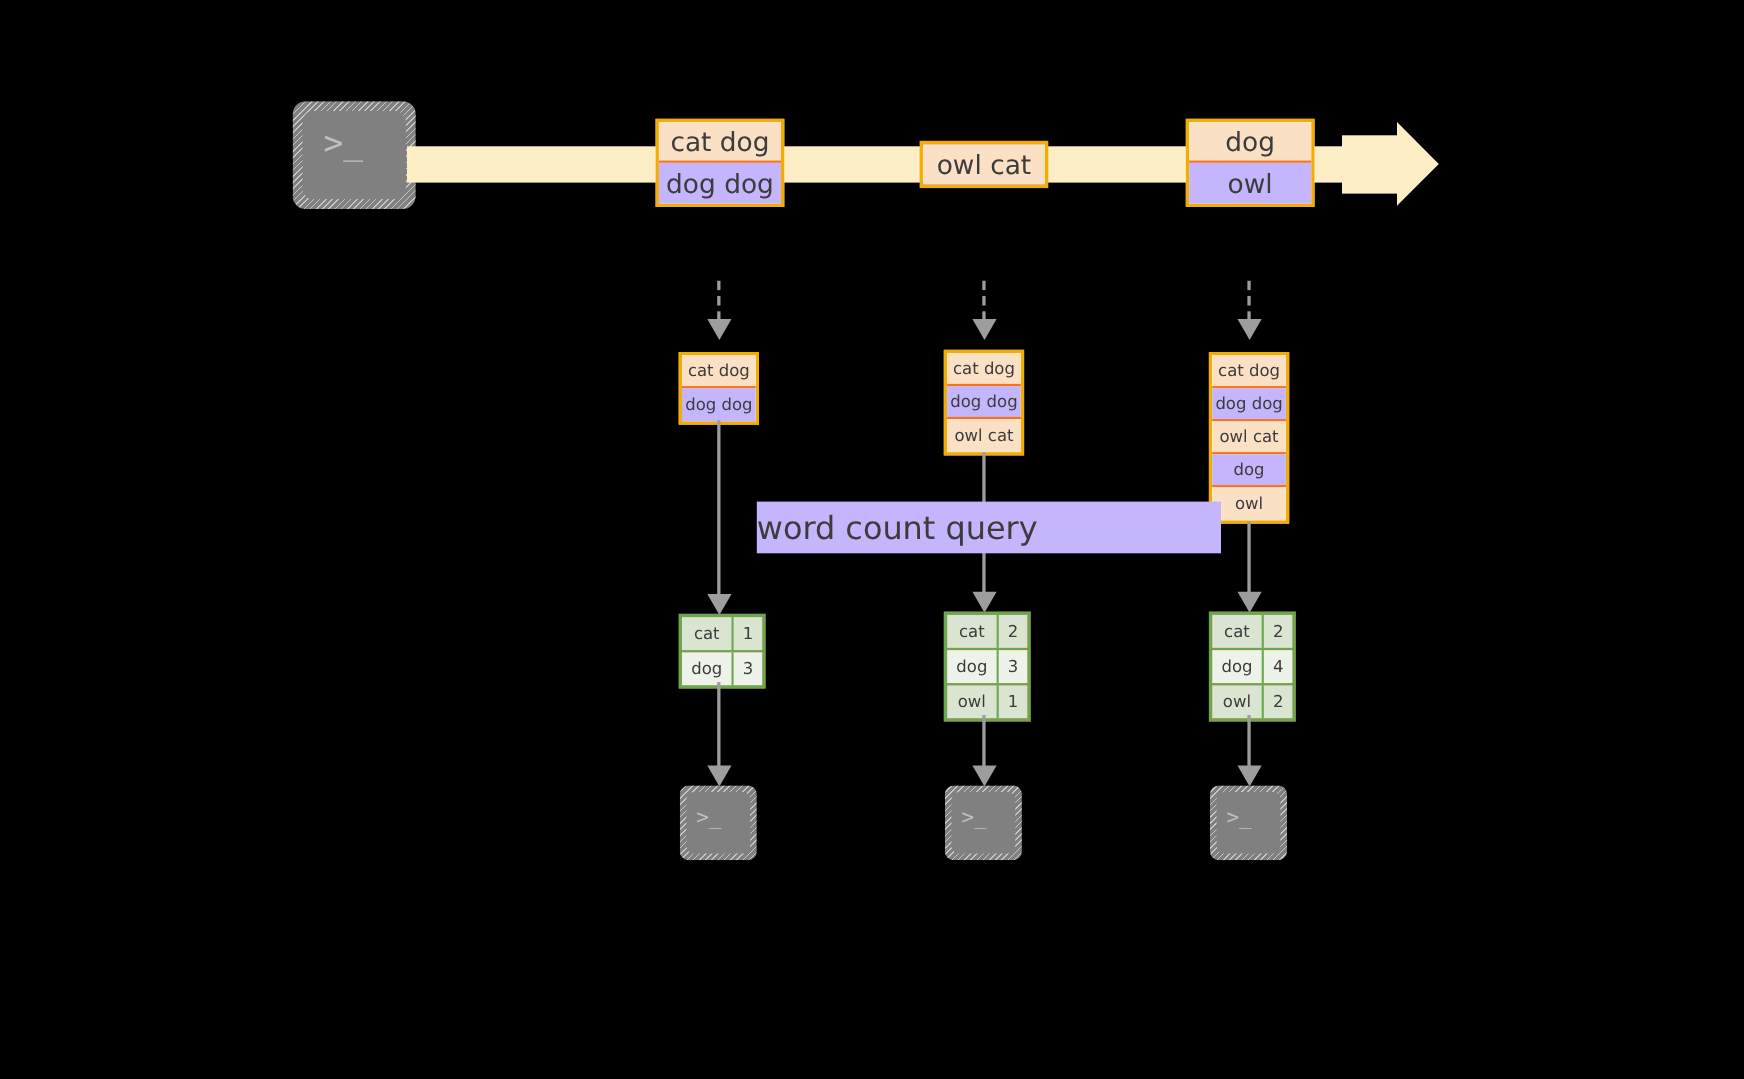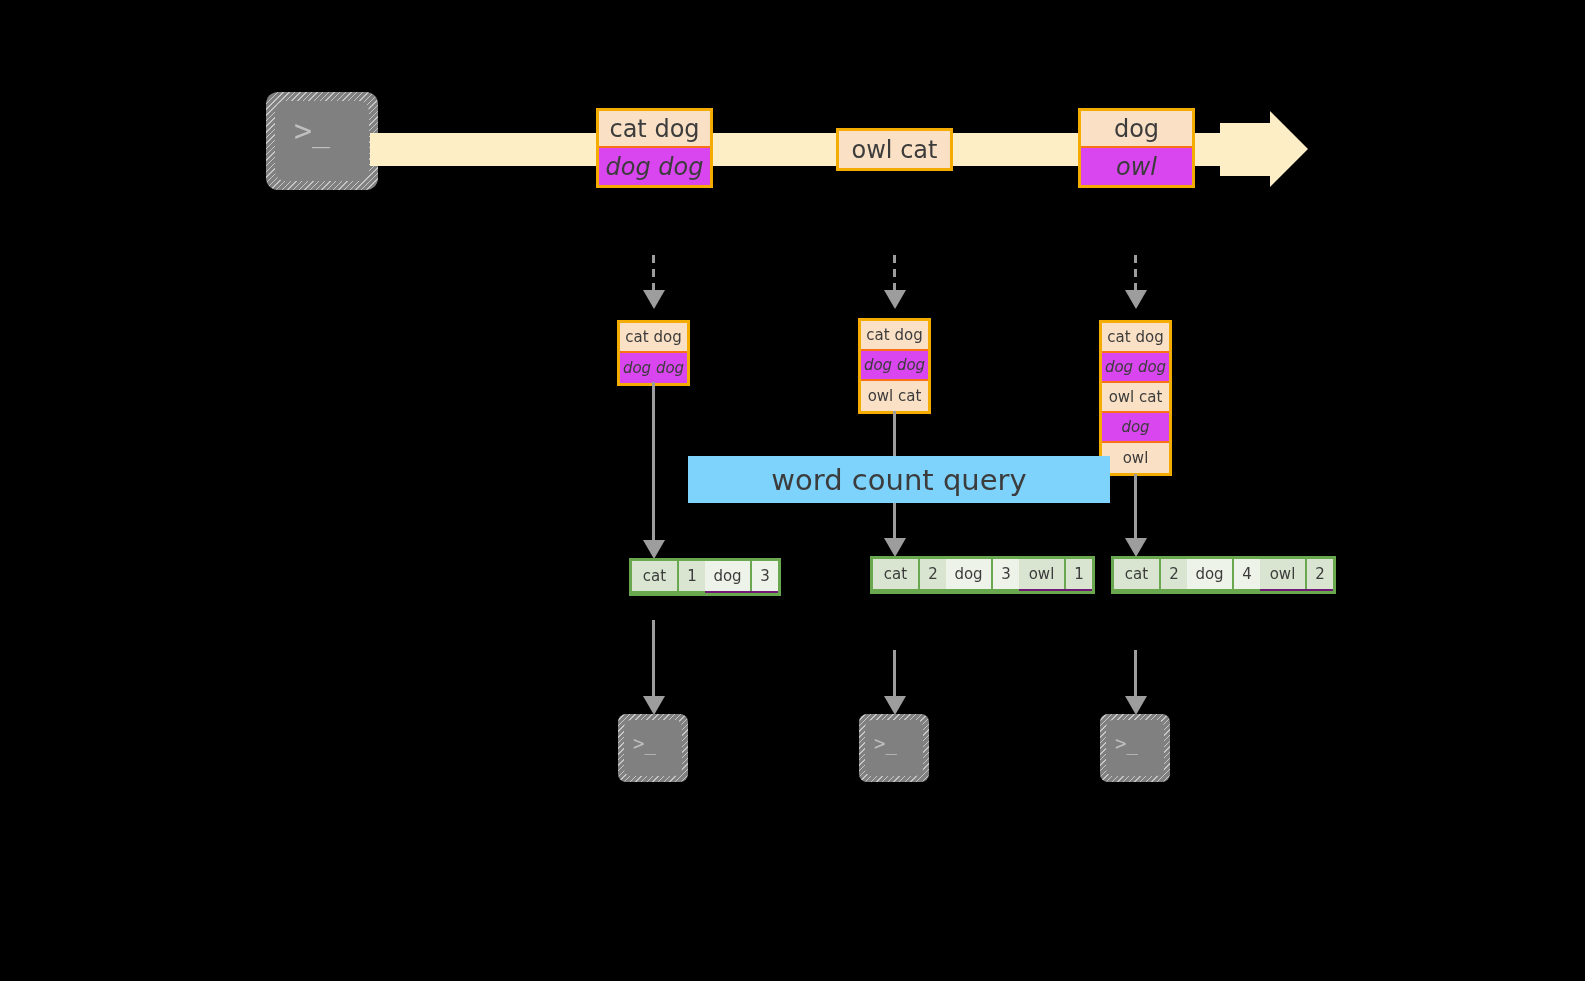--- a/index.html
+++ b/index.html
@@ -90,34 +90,33 @@
     box-sizing: border-box;
     display: flex;
     align-items: center;
     justify-content: center;
     color: #3c3c3c;
     white-space: nowrap;
     border-bottom: 2px solid #f97316;
   }
   .rec .cell:last-child { border-bottom: none; }
   .rec .cell.shade-a { background: #fae0c4; }
-  .rec .cell.shade-b { background: #d946ef; font-style: italic; }
+  .rec .cell.shade-b { background: #c4b5fd; }
 
   .rec.stream-rec .cell { height: 37px; font-size: 24px; }
   .rec.snap-rec .cell { height: 30px; font-size: 15px; border-bottom-width: 2px; }
 
   
   .res {
     position: absolute;
     box-sizing: border-box;
     border: 3px solid #6aa84f;
-    background: #701a75;
-    display: flex;
-    flex-direction: row;
-    margin-left: 12px;
+    background: #c2410c;
+    display: flex;
+    flex-direction: column;
   }
   .res .row {
     display: flex;
     border-bottom: 2px solid #6aa84f;
     height: 30px;
   }
   .res .row:last-child { border-bottom: none; }
   .res .row .k,
   .res .row .v {
     box-sizing: border-box;
@@ -153,24 +152,24 @@
     border-top: 19px solid #9d9d9d;
   }
 
   
   .query-band {
     position: absolute;
     left: 688px;
     top: 456px;
     width: 422px;
     height: 47px;
-    background: #7dd3fc;
+    background: #c4b5fd;
     display: flex;
     align-items: center;
-    justify-content: center;
+    justify-content: flex-start;
   }
   .query-band .label {
     font-size: 29px;
     color: #3c3c3c;
     white-space: nowrap;
   }
 </style>
 </head>
 <body>
 

